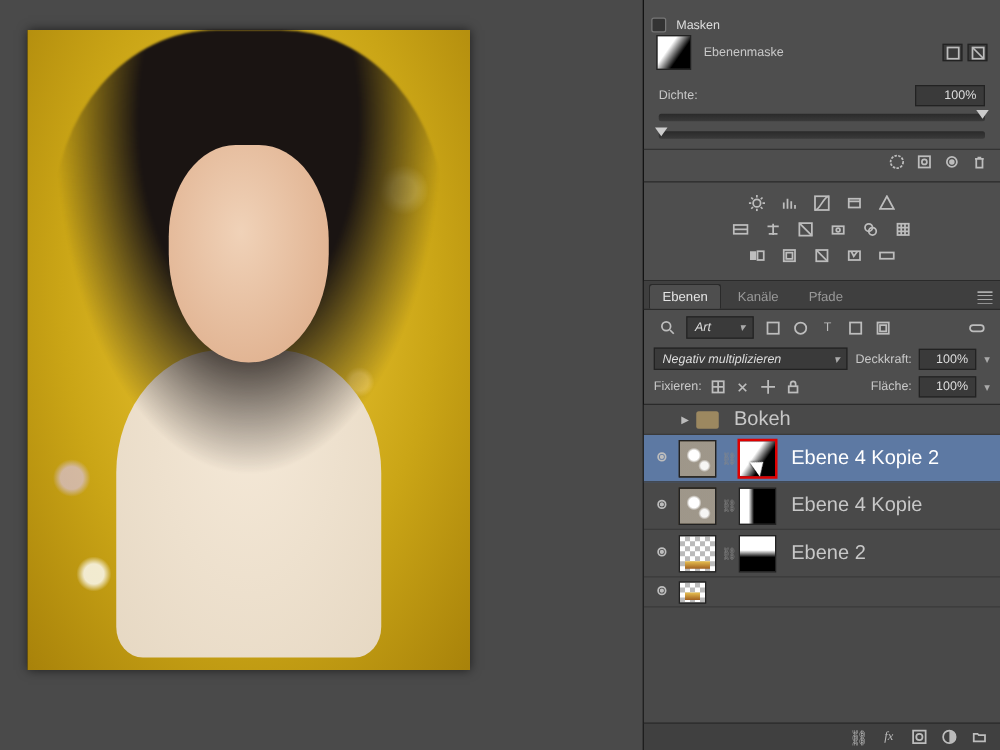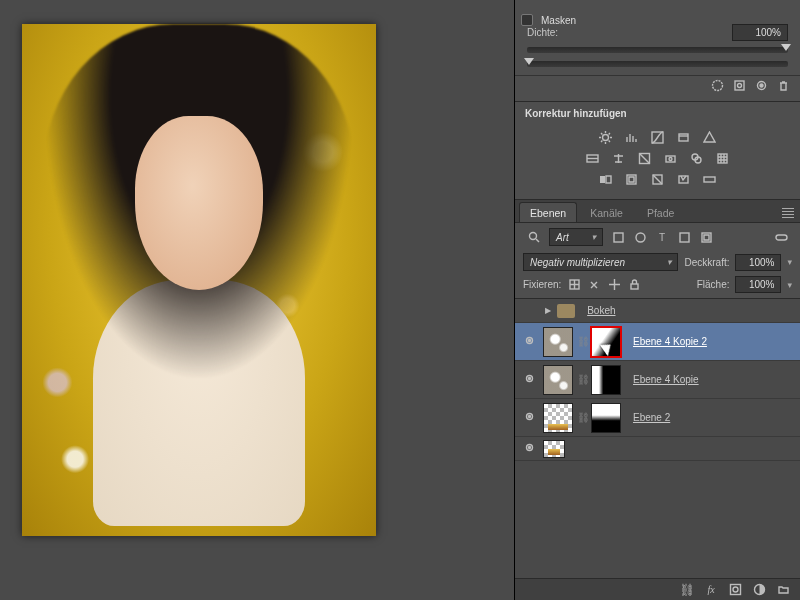--- a/index.html
+++ b/index.html
@@ -172,21 +172,21 @@
   .hilite { outline: 2px solid #e00000; outline-offset: -1px; }
   .cursor {
     position:absolute; width:14px; height:18px; pointer-events:none;
   }
   .cursor::before{
     content:""; position:absolute; left:0; top:0;
     border-left:9px solid #fff; border-top:6px solid transparent; border-bottom:8px solid transparent;
     transform: rotate(-35deg);
     filter: drop-shadow(0 0 1px #000);
   }
-  .layer-name { margin-left:8px; font-size:10px;text-decoration:underline; }
+  .layer-name { margin-left:8px; font-size:16px; }
   .layers-footer {
     height:22px; background:#404040; border-top:1px solid #2a2a2a;
     display:flex; align-items:center; justify-content:flex-end; gap:10px; padding:0 10px;
     color:#aaa;
   }
   svg { width:13px; height:13px; stroke:#bdbdbd; stroke-width:1.4; fill:none; }
 </style>
 </head>
 <body>
 
@@ -199,20 +199,35 @@
   </div>
 </div>
 
 <div class="panels">
 
   <div class="masks-panel">
     <div class="p-head">
       <span class="mini-sq"></span>
       <span>Masken</span>
     </div>
+    <div class="mask-row">
+      <div class="mask-thumb"></div>
+      <span class="label">Ebenenmaske</span>
+      <span class="btn-sq">
+        <svg>
+            <rect x="2" y="2" width="9" height="9"></rect>
+          </svg>
+      </span>
+      <span class="btn-sq">
+        <svg>
+            <rect x="2" y="2" width="9" height="9"></rect>
+            <path d="M2 2 L11 11"></path>
+          </svg>
+      </span>
+    </div>
     <div class="prop-row">
       <span class="lbl">Dichte:</span>
       <span style="flex:1"></span>
       <div class="num-field">
           <span>100%</span>
         </div>
     </div>
     <div class="slider">
         <span class="hndl" style="right:-3px"></span>
       </div>
@@ -239,21 +254,20 @@
         </span>
       <span class="icon">
           <svg>
             <path d="M3 4h7M4 4v7h5V4M5 3h3"></path>
           </svg>
         </span>
     </div>
   </div>
 
   <div class="adj-panel">
-    <div class="adj-title">Korrektur hinzufügen</div>
     <div class="adj-grid">
       <div class="adj-row">
         <span class="adj-btn">
             <svg>
               <circle cx="6.5" cy="6.5" r="3"></circle>
               <path d="M6.5 0v2M6.5 11v2M0 6.5h2M11 6.5h2M2 2l1.4 1.4M9.6 9.6L11 11M11 2 9.6 3.4M3.4 9.6 2 11"></path>
             </svg>
           </span>
         <span class="adj-btn">
             <svg>

